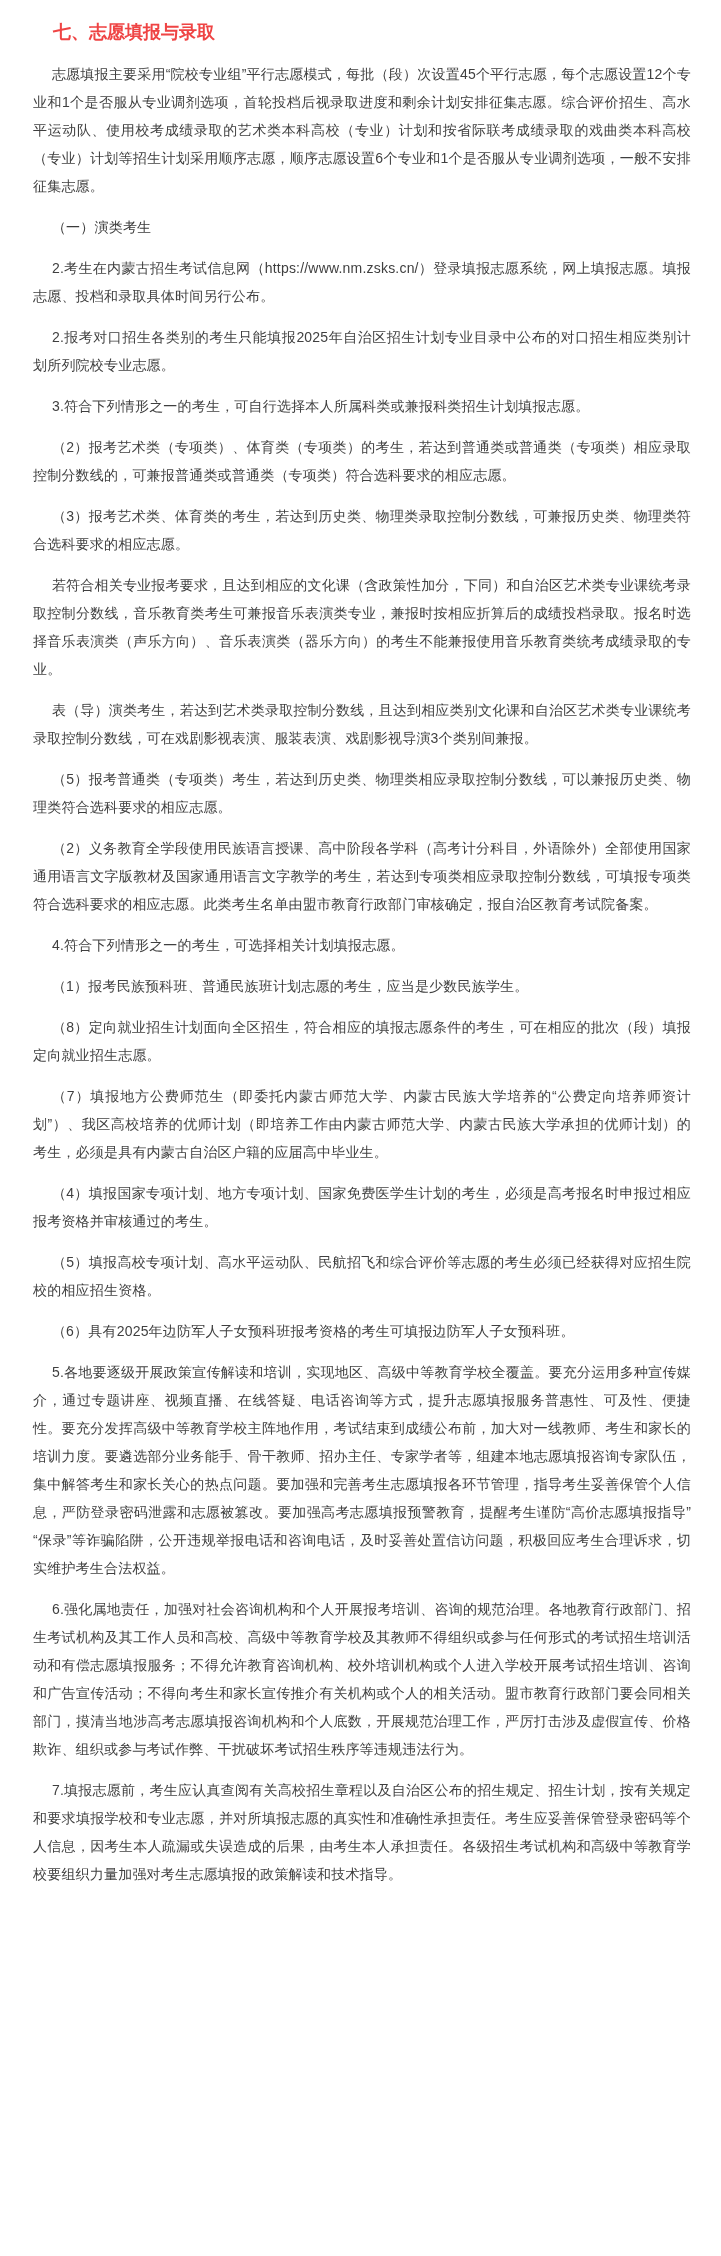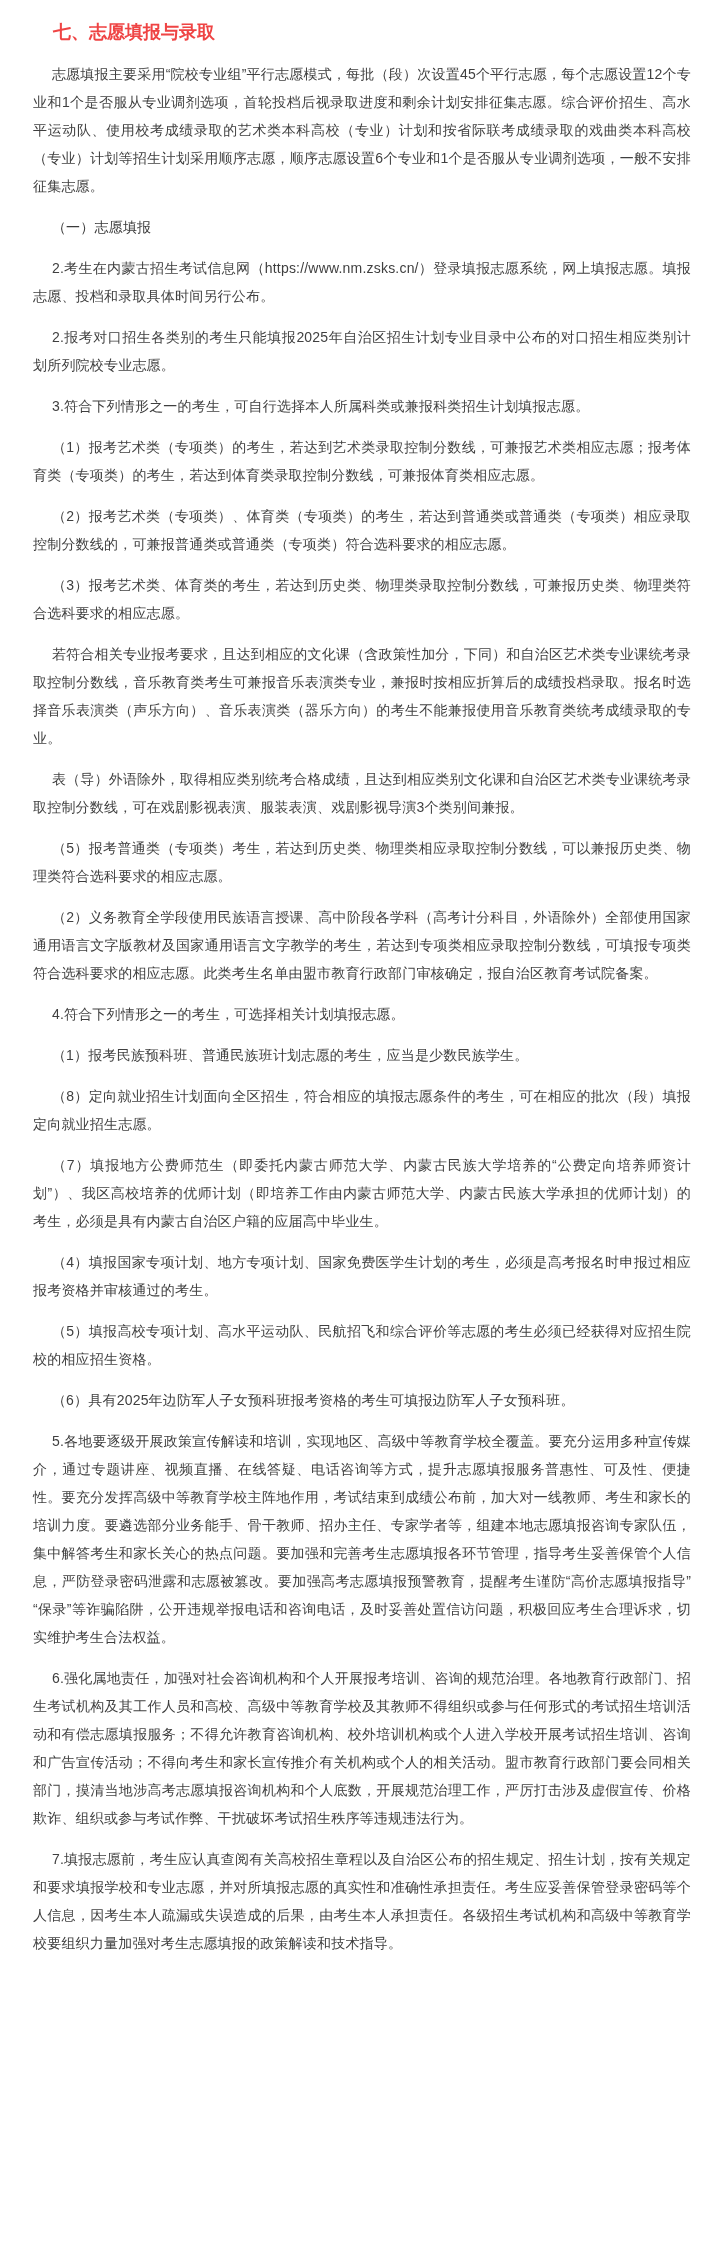--- a/index.html
+++ b/index.html
@@ -37,29 +37,28 @@
     color: #3a3a3a;
   }
 </style>
 </head>
 <body>
 
 <div class="doc">
   <h2 class="doc-heading">七、志愿填报与录取</h2>
 
   <p class="para">志愿填报主要采用“院校专业组”平行志愿模式，每批（段）次设置45个平行志愿，每个志愿设置12个专业和1个是否服从专业调剂选项，首轮投档后视录取进度和剩余计划安排征集志愿。综合评价招生、高水平运动队、使用校考成绩录取的艺术类本科高校（专业）计划和按省际联考成绩录取的戏曲类本科高校（专业）计划等招生计划采用顺序志愿，顺序志愿设置6个专业和1个是否服从专业调剂选项，一般不安排征集志愿。</p>
-  <p class="para subsection">（一）志愿填报</p>
+  <p class="para subsection">（一）演类考生</p>
   <p class="para">2.考生在内蒙古招生考试信息网（https://www.nm.zsks.cn/）登录填报志愿系统，网上填报志愿。填报志愿、投档和录取具体时间另行公布。</p>
   <p class="para">2.报考对口招生各类别的考生只能填报2025年自治区招生计划专业目录中公布的对口招生相应类别计划所列院校专业志愿。</p>
   <p class="para">3.符合下列情形之一的考生，可自行选择本人所属科类或兼报科类招生计划填报志愿。</p>
-  <p class="para">（1）报考艺术类（专项类）的考生，若达到艺术类录取控制分数线，可兼报艺术类相应志愿；报考体育类（专项类）的考生，若达到体育类录取控制分数线，可兼报体育类相应志愿。</p>
   <p class="para">（2）报考艺术类（专项类）、体育类（专项类）的考生，若达到普通类或普通类（专项类）相应录取控制分数线的，可兼报普通类或普通类（专项类）符合选科要求的相应志愿。</p>
   <p class="para">（3）报考艺术类、体育类的考生，若达到历史类、物理类录取控制分数线，可兼报历史类、物理类符合选科要求的相应志愿。</p>
   <p class="para">若符合相关专业报考要求，且达到相应的文化课（含政策性加分，下同）和自治区艺术类专业课统考录取控制分数线，音乐教育类考生可兼报音乐表演类专业，兼报时按相应折算后的成绩投档录取。报名时选择音乐表演类（声乐方向）、音乐表演类（器乐方向）的考生不能兼报使用音乐教育类统考成绩录取的专业。</p>
-  <p class="para">表（导）外语除外，取得相应类别统考合格成绩，且达到相应类别文化课和自治区艺术类专业课统考录取控制分数线，可在戏剧影视表演、服装表演、戏剧影视导演3个类别间兼报。</p>
+  <p class="para">表（导）演类考生，若达到艺术类录取控制分数线，且达到相应类别文化课和自治区艺术类专业课统考录取控制分数线，可在戏剧影视表演、服装表演、戏剧影视导演3个类别间兼报。</p>
   <p class="para">（5）报考普通类（专项类）考生，若达到历史类、物理类相应录取控制分数线，可以兼报历史类、物理类符合选科要求的相应志愿。</p>
   <p class="para">（2）义务教育全学段使用民族语言授课、高中阶段各学科（高考计分科目，外语除外）全部使用国家通用语言文字版教材及国家通用语言文字教学的考生，若达到专项类相应录取控制分数线，可填报专项类符合选科要求的相应志愿。此类考生名单由盟市教育行政部门审核确定，报自治区教育考试院备案。</p>
   <p class="para">4.符合下列情形之一的考生，可选择相关计划填报志愿。</p>
   <p class="para">（1）报考民族预科班、普通民族班计划志愿的考生，应当是少数民族学生。</p>
   <p class="para">（8）定向就业招生计划面向全区招生，符合相应的填报志愿条件的考生，可在相应的批次（段）填报定向就业招生志愿。</p>
   <p class="para">（7）填报地方公费师范生（即委托内蒙古师范大学、内蒙古民族大学培养的“公费定向培养师资计划”）、我区高校培养的优师计划（即培养工作由内蒙古师范大学、内蒙古民族大学承担的优师计划）的考生，必须是具有内蒙古自治区户籍的应届高中毕业生。</p>
   <p class="para">（4）填报国家专项计划、地方专项计划、国家免费医学生计划的考生，必须是高考报名时申报过相应报考资格并审核通过的考生。</p>
   <p class="para">（5）填报高校专项计划、高水平运动队、民航招飞和综合评价等志愿的考生必须已经获得对应招生院校的相应招生资格。</p>
   <p class="para">（6）具有2025年边防军人子女预科班报考资格的考生可填报边防军人子女预科班。</p>
   <p class="para">5.各地要逐级开展政策宣传解读和培训，实现地区、高级中等教育学校全覆盖。要充分运用多种宣传媒介，通过专题讲座、视频直播、在线答疑、电话咨询等方式，提升志愿填报服务普惠性、可及性、便捷性。要充分发挥高级中等教育学校主阵地作用，考试结束到成绩公布前，加大对一线教师、考生和家长的培训力度。要遴选部分业务能手、骨干教师、招办主任、专家学者等，组建本地志愿填报咨询专家队伍，集中解答考生和家长关心的热点问题。要加强和完善考生志愿填报各环节管理，指导考生妥善保管个人信息，严防登录密码泄露和志愿被篡改。要加强高考志愿填报预警教育，提醒考生谨防“高价志愿填报指导”“保录”等诈骗陷阱，公开违规举报电话和咨询电话，及时妥善处置信访问题，积极回应考生合理诉求，切实维护考生合法权益。</p>

